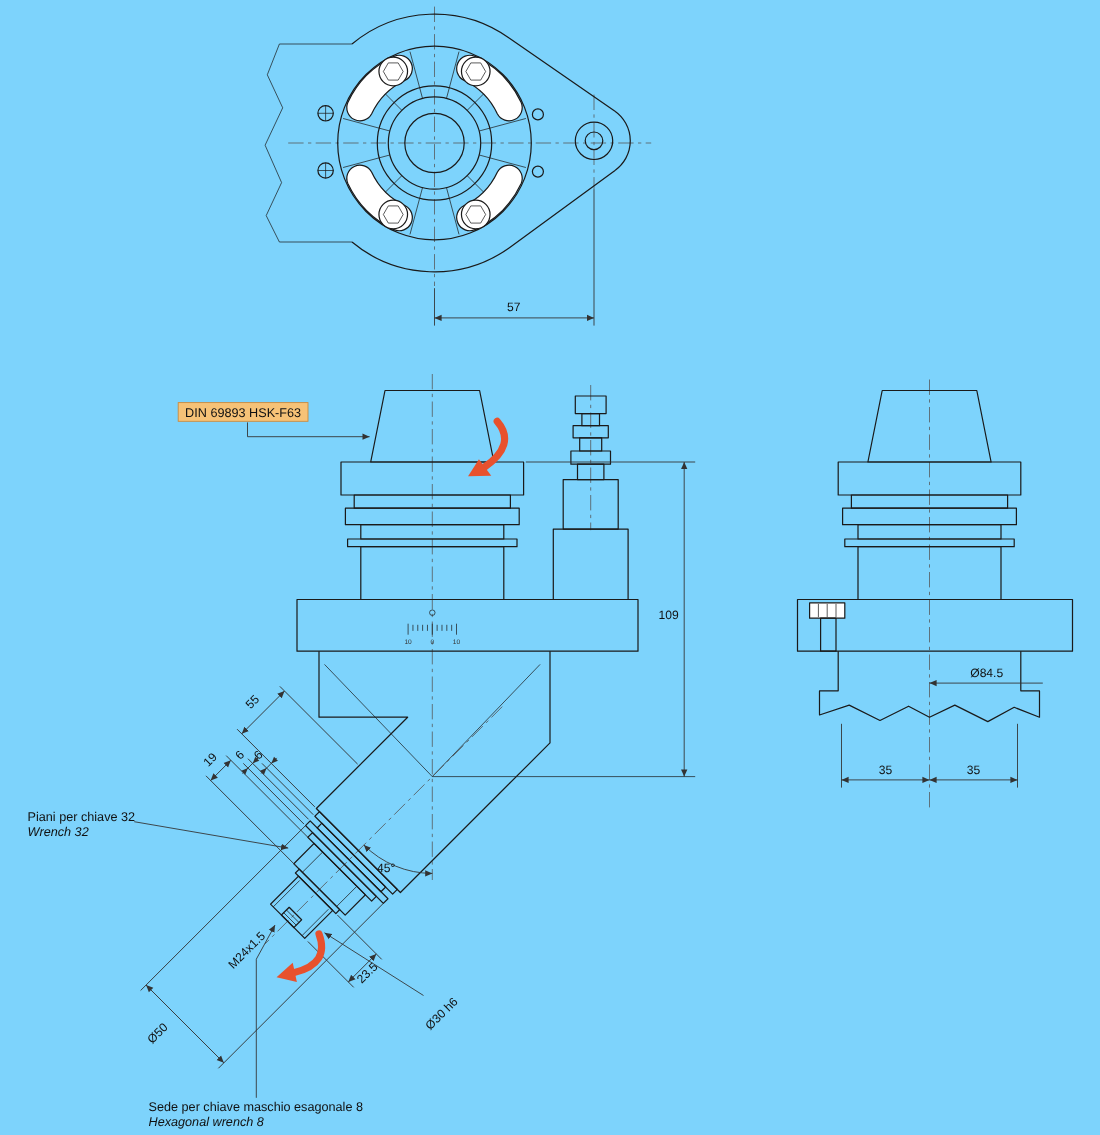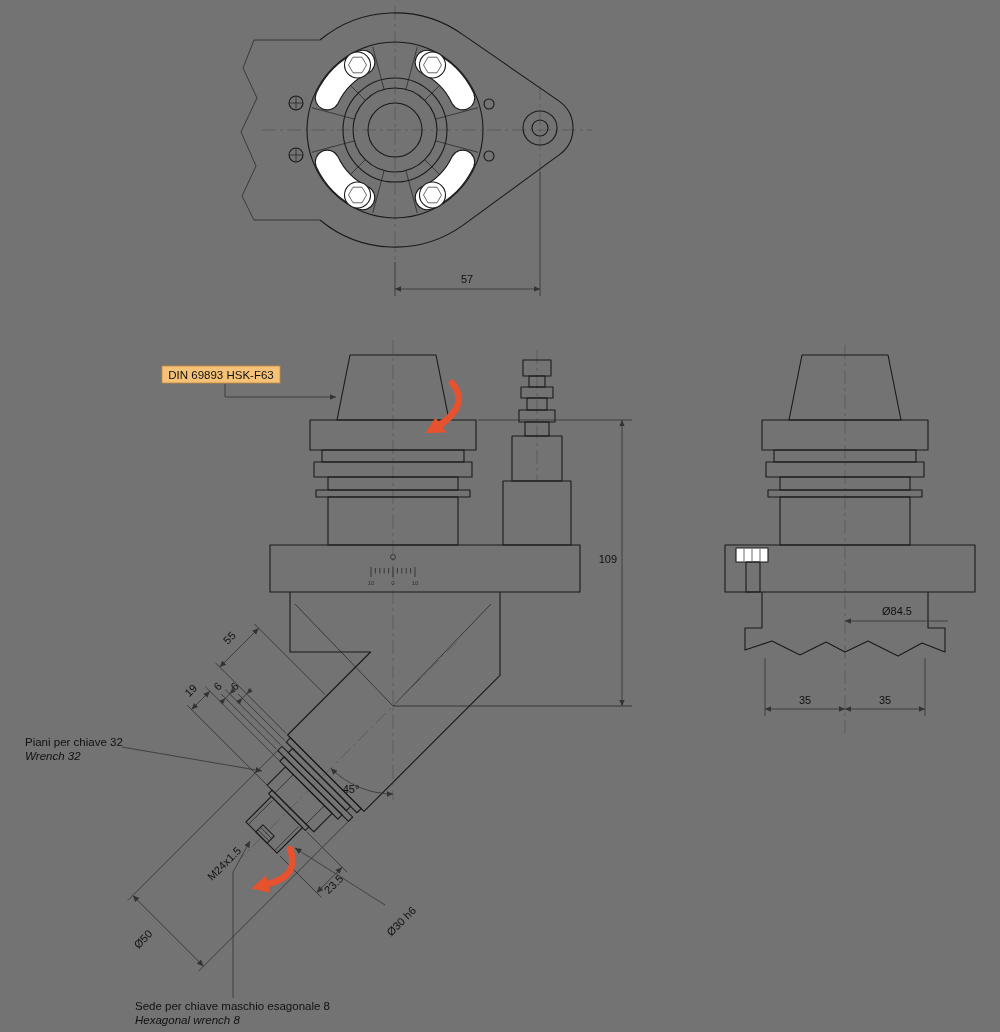--- a/index.html
+++ b/index.html
@@ -1,16 +1,16 @@
 <!DOCTYPE html>
 <html><head>
 <meta charset="utf-8">
 <style>
   html,body{margin:0;padding:0;background:#ffffff;}
-  .stage{width:1000px;height:1032px;position:relative;background:#737373;}
+  .stage{width:1000px;height:1032px;position:relative;background:#7dd3fc;}
   svg{display:block;}
   text{font-family:"Liberation Sans", sans-serif;font-size:11px;fill:#111;}
   .lbl{font-size:11.5px;}
   .it{font-style:italic;}
   .tiny{font-size:6px;fill:#333;}
   .ln{stroke:#1a1a1a;stroke-width:1.1;fill:none;stroke-linejoin:round;}
   .lnw{stroke:#1a1a1a;stroke-width:1.1;fill:#fff;stroke-linejoin:round;}
   .thin{stroke:#1a1a1a;stroke-width:0.65;fill:none;}
   .cl{stroke:#555;stroke-width:0.7;fill:none;stroke-dasharray:14 4 3 4;}
   .dim{stroke:#333;stroke-width:0.8;fill:none;}

